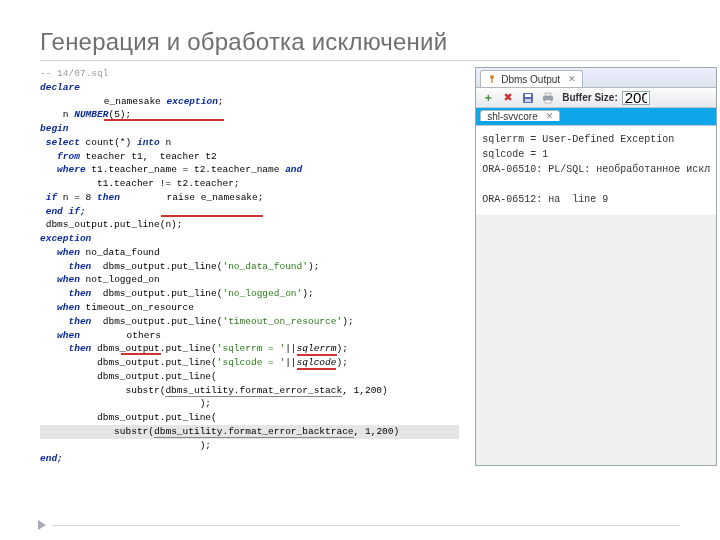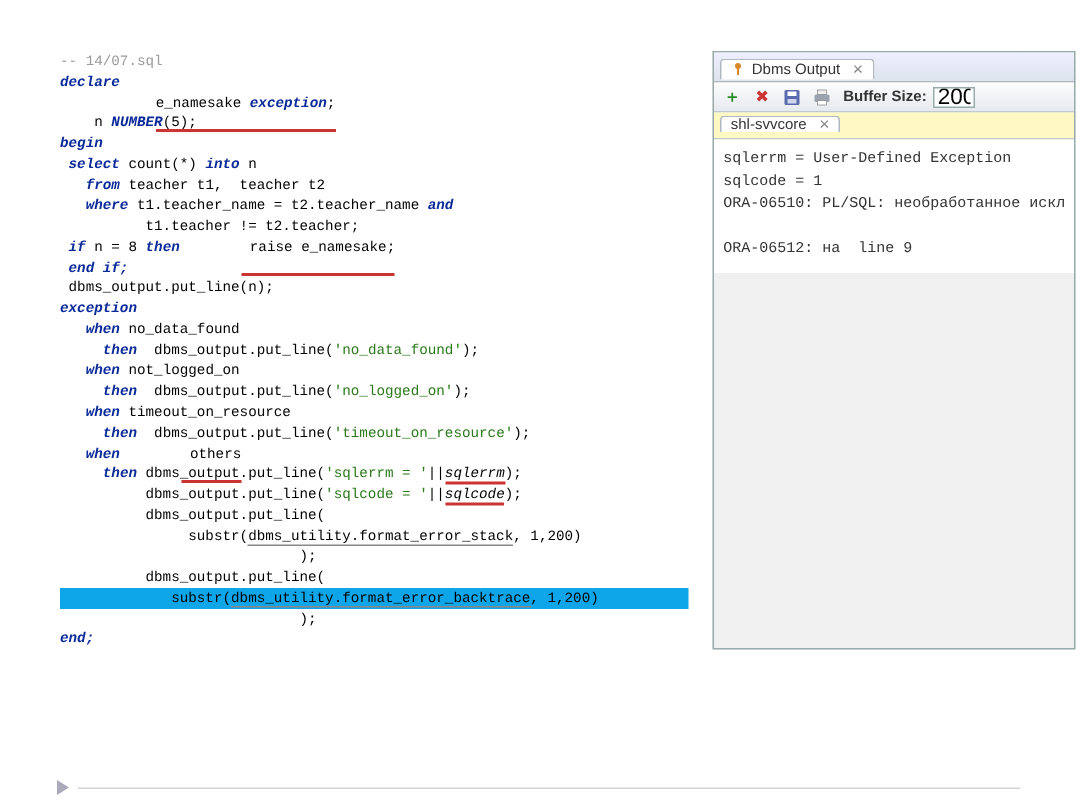--- a/index.html
+++ b/index.html
@@ -40,33 +40,32 @@
     line-height: 1.45;
     color: #000;
     white-space: pre;
   }
   .c-comment { color: #9a9a9a; }
   .c-kw      { color: #0a2a9a; font-weight: bold; font-style: italic; }
   .c-str     { color: #2a7a1a; }
   .u-red     { border-bottom: 2px solid #c33; padding-bottom: 12px; margin-left: 41px; }
   .u-redwavy { border-bottom: 2px solid #c33; font-style: italic; }
   .u-dim     { border-bottom: 1px solid #888; }
-  .hl-yellow { background: #0ea5e9; display: inline-block; padding-right: 60px; }
+  .hl-yellow { background: #e5e5e5; display: inline-block; padding-right: 60px; }
 
   
   .out-panel {
     border: 1px solid #9aa;
     width: 286px;
     font-family: Tahoma, Arial, sans-serif;
     font-size: 10px;
     background: #f0f0f0;
   }
   .tab-strip {
     display: flex;
-    align-items: center;
     background: linear-gradient(#eef, #dde4ec);
     border-bottom: 1px solid #b0b8c0;
     padding: 2px 4px 0 4px;
     height: 20px;
   }
   .tab {
     background: #fff;
     border: 1px solid #b0b8c0;
     border-bottom: none;
     border-radius: 3px 3px 0 0;
@@ -97,21 +96,21 @@
     border: 1px solid #9aa;
     font-size: 15px;
     width: 28px;
     height: 14px;
     padding: 0 2px;
     background: #fff;
   }
   .inner-tab-strip {
     display: flex;
     padding: 2px 4px 4px 4px;
-    background: #fef9c3;
+    background: #0ea5e9;
     border-bottom: 1px solid #c0c8d0;
     height: 18px;
   }
   .console {
     background: #fff;
     font-family: Consolas, "Courier New", monospace;
     font-size: 10px;
     line-height: 1.5;
     padding: 6px 6px;
     height: 89px;
@@ -129,20 +128,21 @@
   .footer-line {
     position: absolute;
     left: 52px; right: 40px; bottom: 14px;
     border-top: 1px solid #d4d4d4;
   }
 </style>
 </head>
 <body>
 
 <div class="slide">
+  <h1 class="title">Генерация и обработка исключений</h1>
 
   <div class="content">
 
     <div class="code-col">
 <pre class="code"><span class="c-comment">-- 14/07.sql</span>
 <span class="c-kw">declare</span>
     <span class="u-red"><span>e_namesake</span> <span class="c-kw">exception</span>;</span>
     <span>n </span><span class="c-kw">NUMBER</span><span>(5);</span>
 <span class="c-kw">begin</span>
  <span class="c-kw">select</span><span> count(*) </span><span class="c-kw">into</span><span> n</span>

